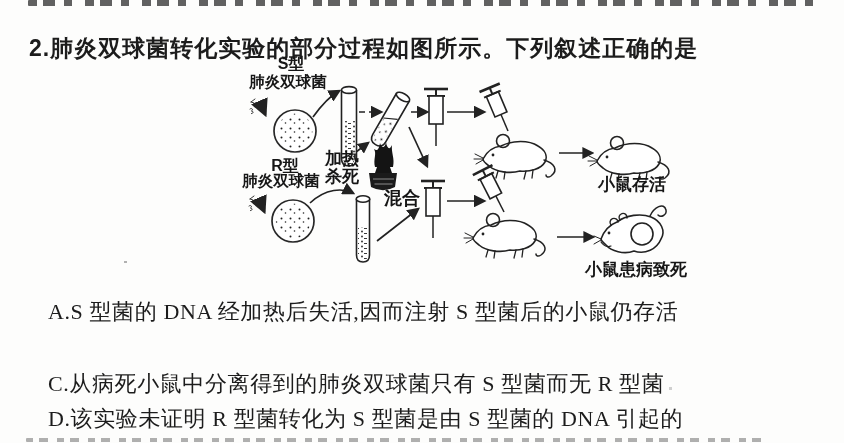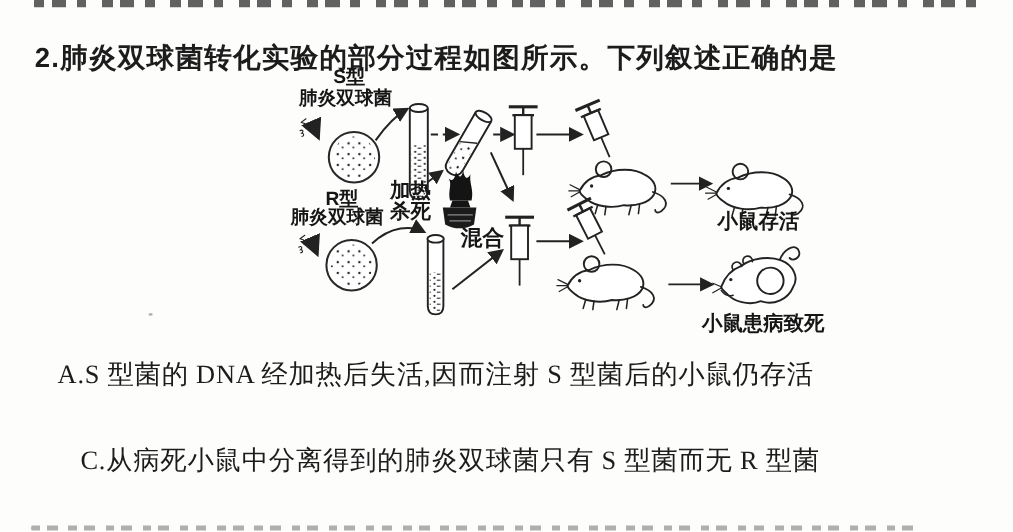--- a/index.html
+++ b/index.html
@@ -7,21 +7,21 @@
         font-family:"Liberation Sans","DejaVu Sans",sans-serif;color:#1c1c1c;}
   .cutline{position:absolute;border-radius:1px;}
   #cut-top{top:0;left:28px;width:788px;height:6px;opacity:.8;
     background:repeating-linear-gradient(90deg,#3a3a3a 0 9px,transparent 9px 15px,#3a3a3a 15px 27px,transparent 27px 36px,#3a3a3a 36px 44px,transparent 44px 57px);}
   #cut-bottom{top:438px;left:26px;width:744px;height:4px;opacity:.42;
     background:repeating-linear-gradient(90deg,#444 0 7px,transparent 7px 13px,#444 13px 22px,transparent 22px 31px);}
   #q-title{position:absolute;left:29px;top:16px;font-size:23px;font-weight:700;
     letter-spacing:1px;white-space:nowrap;margin-top:17px;}
   .option{position:absolute;left:48px;font-size:22px;white-space:nowrap;letter-spacing:.6px;
     font-family:"Liberation Serif","DejaVu Serif",serif;}
-  #opt-a{top:297px;} #opt-b{top:333px;} #opt-c{top:369px;margin-left:19px;} #opt-d{top:404px;}
+  #opt-a{top:297px;} #opt-b{top:333px;} #opt-c{top:369px;} #opt-d{top:404px;}
   .speck{position:absolute;background:#666;}
   svg{position:absolute;left:0;top:0;}
   svg text{fill:#161616;font-family:"Liberation Sans","DejaVu Sans",sans-serif;}
 </style>
 </head>
 <body>
 
 <div id="page">
 
   <div id="cut-top" class="cutline"></div>
@@ -165,14 +165,15 @@
 
     <use href="#g-syrT" transform="translate(504,212) rotate(-27)"></use>
     <use href="#g-mouse" transform="translate(470,206)"></use>
     <line x1="557" y1="237" x2="593" y2="237" stroke="#222" stroke-width="1.6" marker-end="url(#ah)"></line>
     <use href="#g-mousedead" transform="translate(598,206)"></use>
     <text x="636" y="275" font-size="17" font-weight="700" text-anchor="middle">小鼠患病致死</text>
   </svg>
 
   <div id="opt-a" class="option">A.S 型菌的 DNA 经加热后失活,因而注射 S 型菌后的小鼠仍存活</div>
   <div id="opt-c" class="option">C.从病死小鼠中分离得到的肺炎双球菌只有 S 型菌而无 R 型菌</div>
+  <div id="opt-d" class="option">D.该实验未证明 R 型菌转化为 S 型菌是由 S 型菌的 DNA 引起的</div>
 
 </div>
 
 </body></html>

